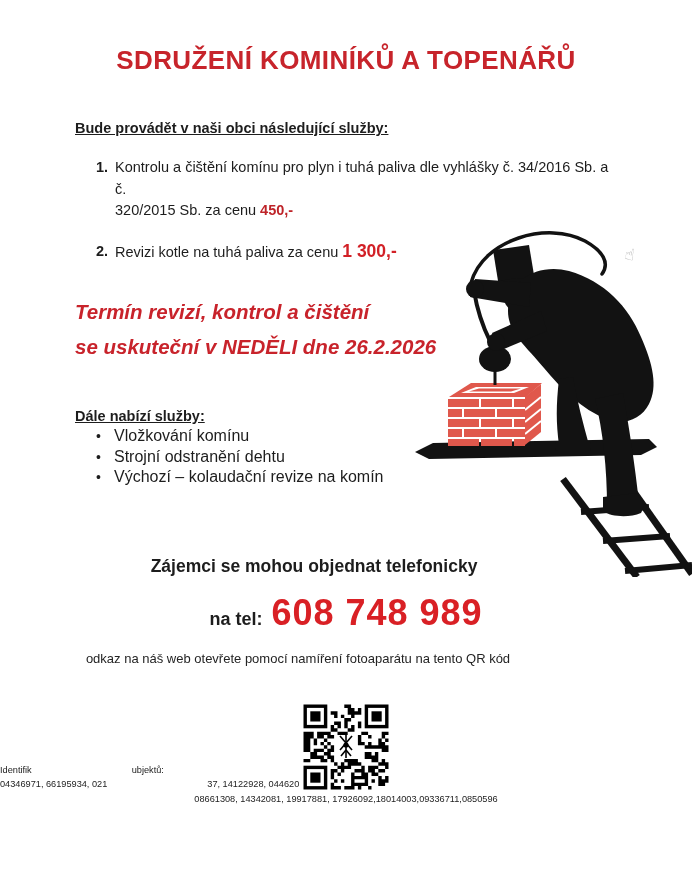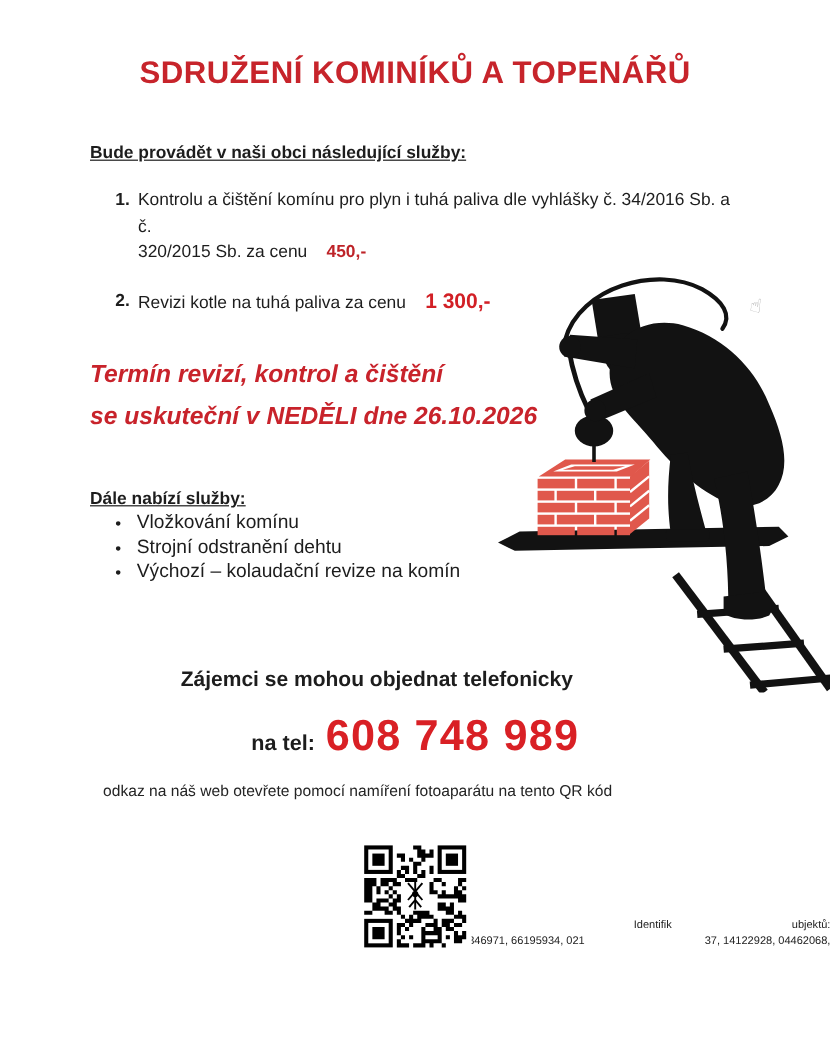--- a/index.html
+++ b/index.html
@@ -15,42 +15,42 @@
     font-size:26px;font-weight:700;letter-spacing:.4px;color:#c7242b;
   }
   .intro{
     top:120px;left:75px;font-size:14.5px;font-weight:700;
     text-decoration:underline;
   }
   .num-list{top:157px;left:96px;}
   .num-item{display:flex;margin-bottom:19px;}
   .num-item .num{width:19px;font-size:14.5px;font-weight:700;line-height:21.5px;flex:none;}
   .num-item .body{width:505px;font-size:14.5px;line-height:21.5px;white-space:pre-line;}
-  .price{color:#be2328;font-weight:700;margin-left:16px;}
+  .price{color:#be2328;font-weight:700;margin-left:4px;}
   .price-large{font-size:17.5px;color:#d22026;}
   .schedule{
     top:294px;left:75px;font-size:20.5px;font-weight:700;font-style:italic;
     line-height:35px;white-space:pre-line;color:#c8232b;
   }
   .services-h{
     top:408px;left:75px;font-size:14.5px;font-weight:700;text-decoration:underline;
   }
   .bullets{top:426px;left:96px;list-style:none;margin:0;padding:0;}
   .bullets li{font-size:16px;line-height:20.5px;display:flex;}
   .bullets li::before{content:"•";width:18px;flex:none;font-size:14px;}
   .contact-h{top:556px;left:0;width:628px;text-align:center;font-size:17.5px;font-weight:700;}
   .phone-row{top:592px;left:0;width:692px;display:flex;justify-content:center;align-items:baseline;}
   .phone-label{font-size:18px;font-weight:700;margin-right:9px;}
   .phone-number{font-size:36px;font-weight:700;color:#d92025;letter-spacing:1px;}
   .qr-note{top:651px;left:0;width:596px;text-align:center;font-size:13px;color:#242424;}
   .illustration{left:413px;top:221px;width:279px;height:356px;pointer-events:none;}
   .cursor-icon{left:625px;top:245px;font-size:16px;color:#b5b5b5;transform:rotate(10deg);}
   .qr-box{left:299px;top:700px;width:94px;height:94px;background:#fff;z-index:3;}
   .footer{top:763px;left:0;width:692px;font-size:9.2px;line-height:14.3px;color:#222;z-index:1;}
-  .footer .row{display:flex;justify-content:flex-end;white-space:pre;}
+  .footer .row{display:flex;justify-content:flex-start;white-space:pre;}
   .footer .gap{width:100px;flex:none;}
   .footer .c{text-align:center;}
 </style>
 </head>
 <body>
 
 <div class="page">
 
   <div class="abs title">SDRUŽENÍ KOMINÍKŮ A TOPENÁŘŮ</div>
 
@@ -62,21 +62,21 @@
       <span class="body"><span>Kontrolu a čištění komínu pro plyn i tuhá paliva dle vyhlášky č. 34/2016 Sb. a č.
 320/2015 Sb. za cenu</span><span class="price">450,-</span></span>
     </div>
     <div class="num-item">
       <span class="num">2.</span>
       <span class="body"><span>Revizi kotle na tuhá paliva za cenu</span><span class="price price-large">1 300,-</span></span>
     </div>
   </div>
 
   <div class="abs schedule">Termín revizí, kontrol a čištění
-se uskuteční v NEDĚLI dne 26.10.2026</div>
+se uskuteční v NEDĚLI dne 26.2.2026</div>
 
   <div class="abs services-h">Dále nabízí služby:</div>
   <ul class="abs bullets">
     <li>
         <span>Vložkování komínu</span>
       </li>
     <li>
         <span>Strojní odstranění dehtu</span>
       </li>
     <li>
@@ -199,15 +199,16 @@
     <div class="row">
       <span>Identifik</span>
       <span class="gap"></span>
       <span>ubjektů:</span>
     </div>
     <div class="row">
       <span>04346971, 66195934, 021</span>
       <span class="gap"></span>
       <span>37, 14122928, 04462068,</span>
     </div>
+    <div class="c">08661308, 14342081, 19917881, 17926092,18014003,09336711,0850596</div>
   </div>
 
 </div>
 
 </body></html>

